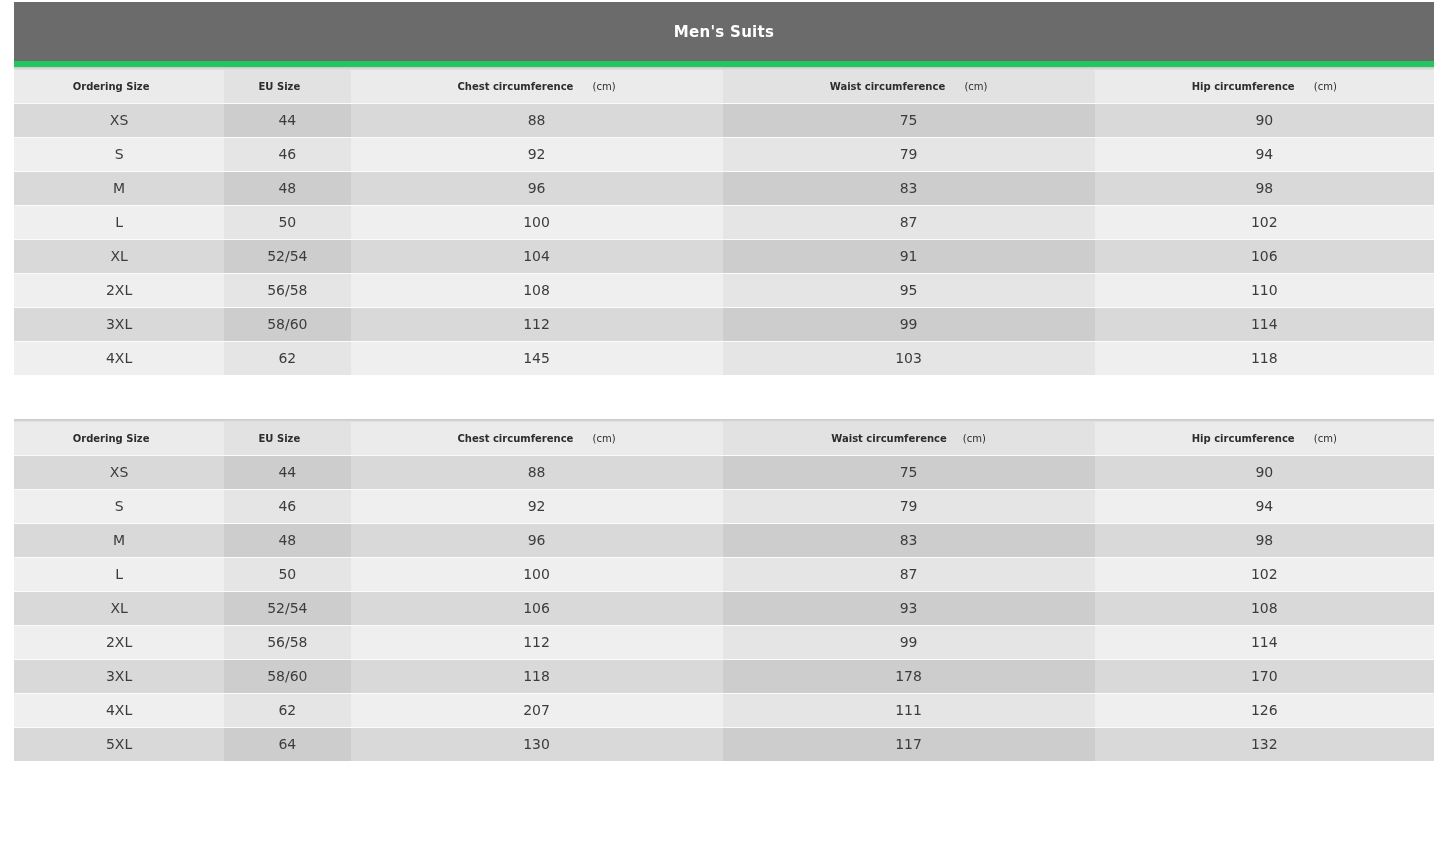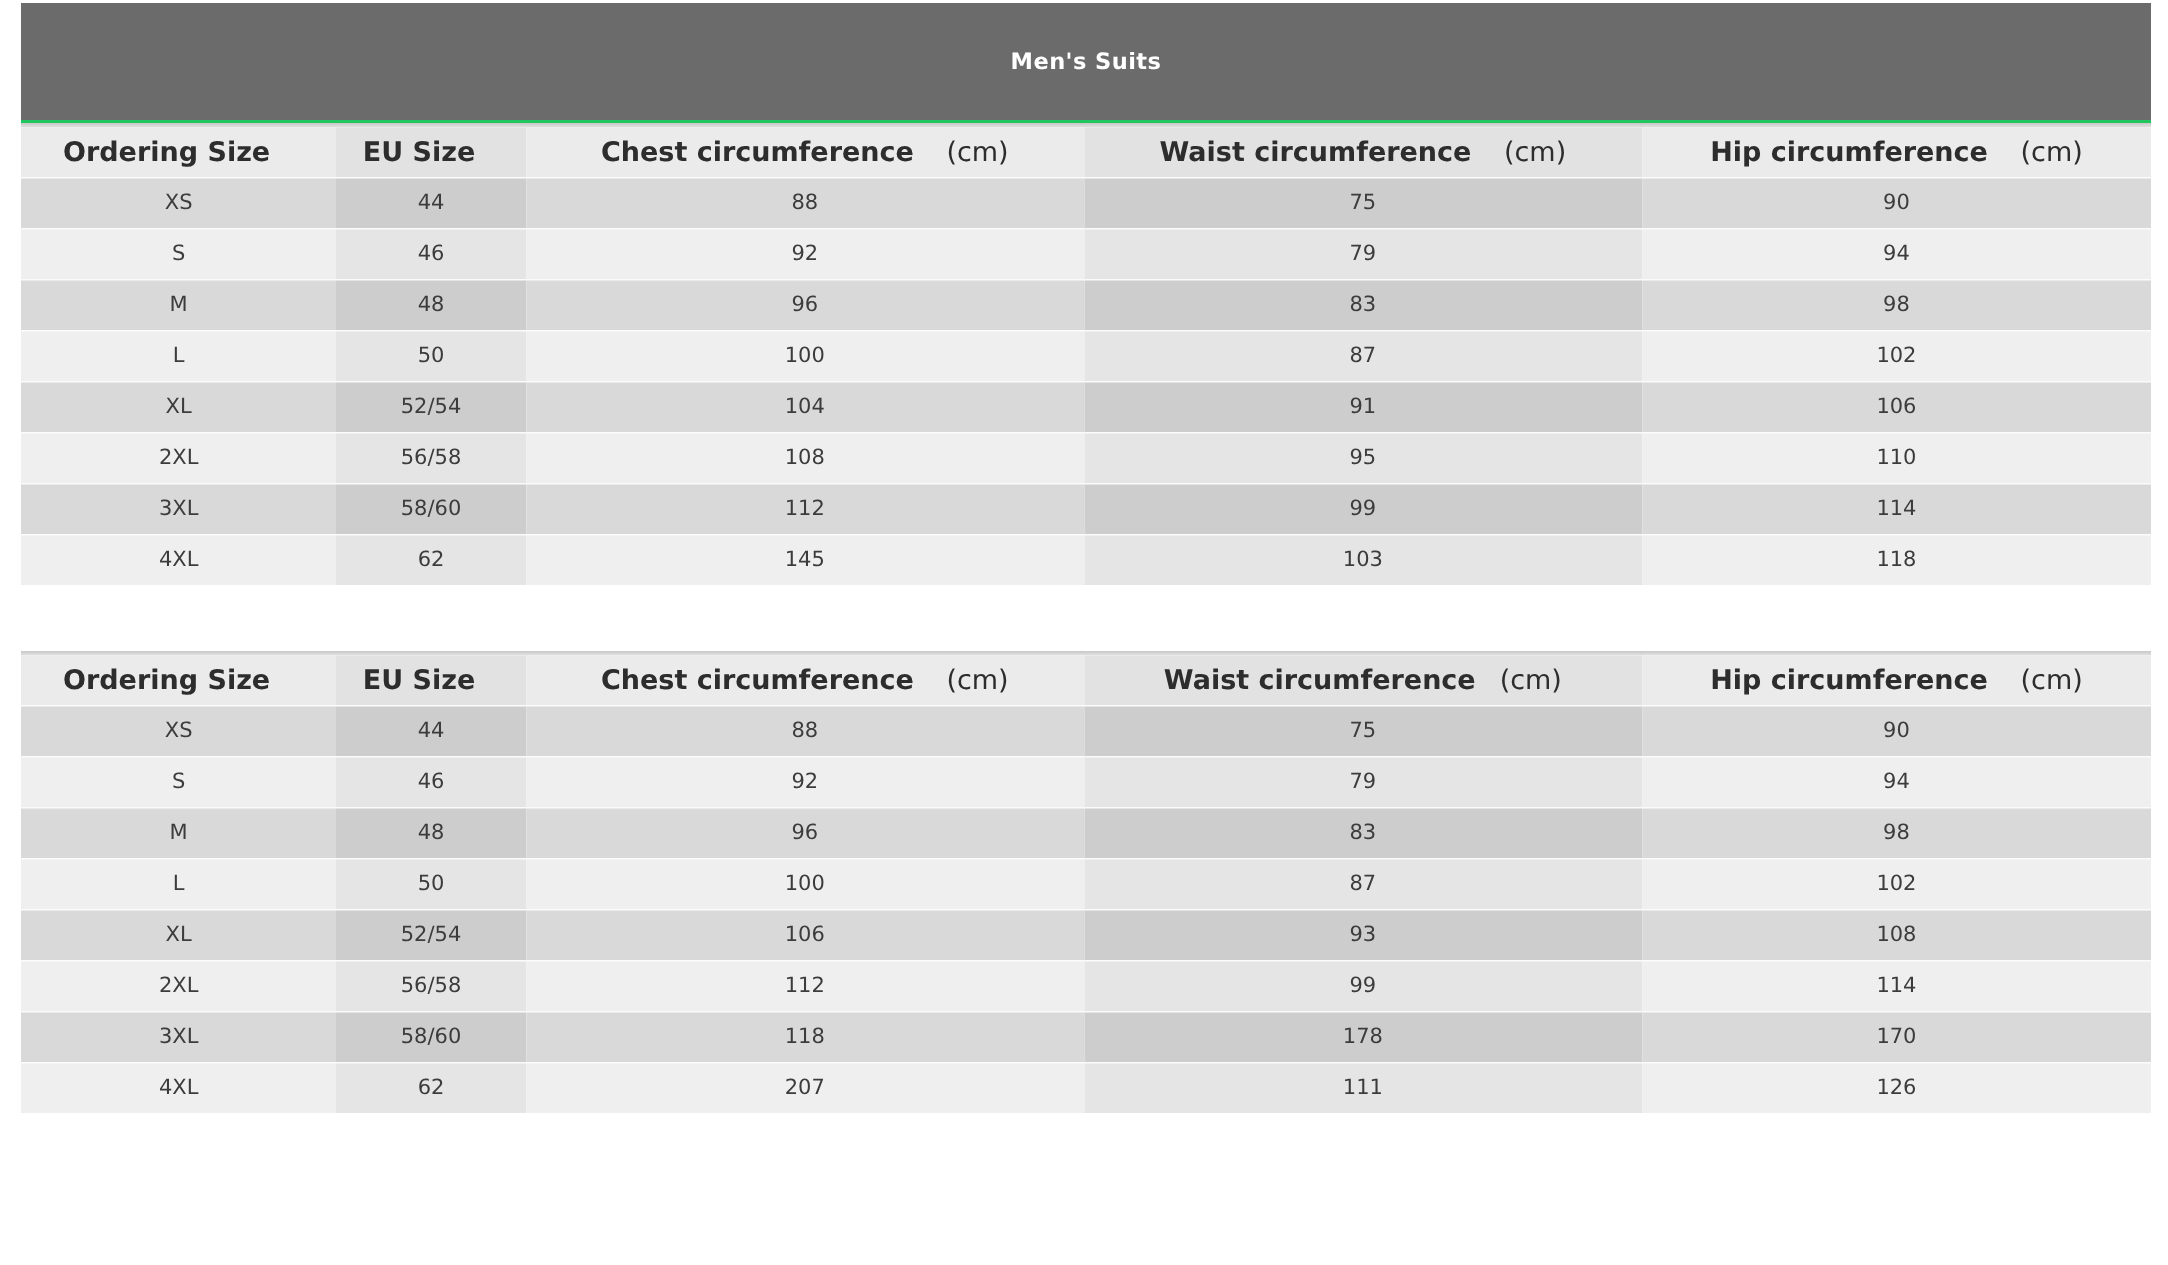--- a/index.html
+++ b/index.html
@@ -21,23 +21,23 @@
     background: var(--page-bg, #ffffff);
     font-family: "DejaVu Sans", "Liberation Sans", sans-serif;
   }
   .page {
     width: 1445px;
     min-height: 843px;
     padding: 2px 11px 0 14px;
   }
   .size-table { width: 100%; }
   .title-band {
-    height: 80px;
+    height: 65px;
     background: var(--title-band, #6b6b6b);
-    border-bottom: 2px solid #22c55e;
+    border-bottom: 6px solid #22c55e;
     display: flex;
     align-items: center;
     justify-content: center;
   }
   .title-band .title {
     margin: 0;
     font-size: 15px;
     font-weight: bold;
     letter-spacing: 0.3px;
     color: var(--title-text, #ffffff);
@@ -52,21 +52,21 @@
     table-layout: fixed;
   }
   col.c1 { width: 14.8%; }
   col.c2 { width: 8.9%;  }
   col.c3 { width: 26.2%; }
   col.c4 { width: 26.2%; }
   col.c5 { width: 23.9%; }
   thead th {
     height: 33px;
     padding: 0 4px;
-    font-size: 18px;
+    font-size: 10px;
     font-weight: bold;
     color: var(--header-text, #2d2d2d);
     vertical-align: middle;
     background: var(--header-bg, #ebebeb);
   }
   thead th:nth-child(2),
   thead th:nth-child(4) { background: var(--header-bg-shaded, #e2e2e2); }
   thead th .unit { font-weight: normal; margin-left: 16px; }
   tbody td {
     height: 34px;
@@ -244,17 +244,24 @@
             <td>178</td>
             <td>170</td>
           </tr>
           <tr>
             <td>4XL</td>
             <td>62</td>
             <td>207</td>
             <td>111</td>
             <td>126</td>
           </tr>
+          <tr>
+            <td>5XL</td>
+            <td>64</td>
+            <td>130</td>
+            <td>117</td>
+            <td>132</td>
+          </tr>
         </tbody>
     </table>
   </section>
 
 </div>
 
 </body></html>

